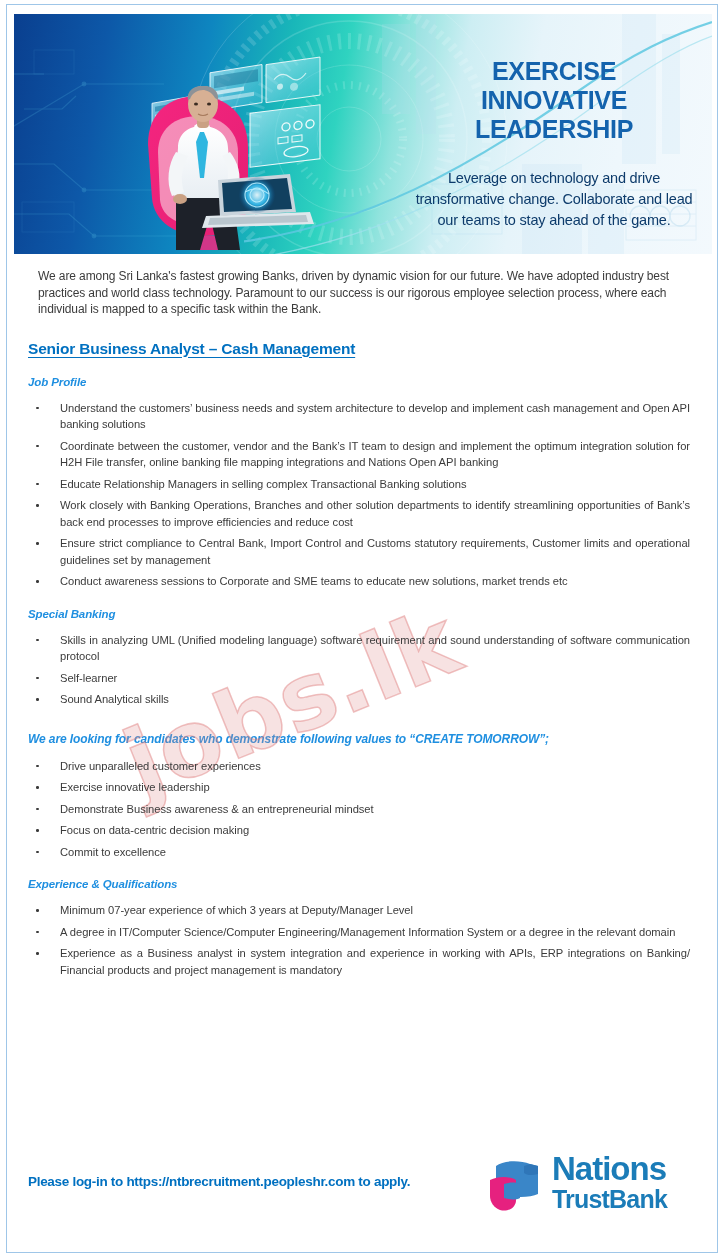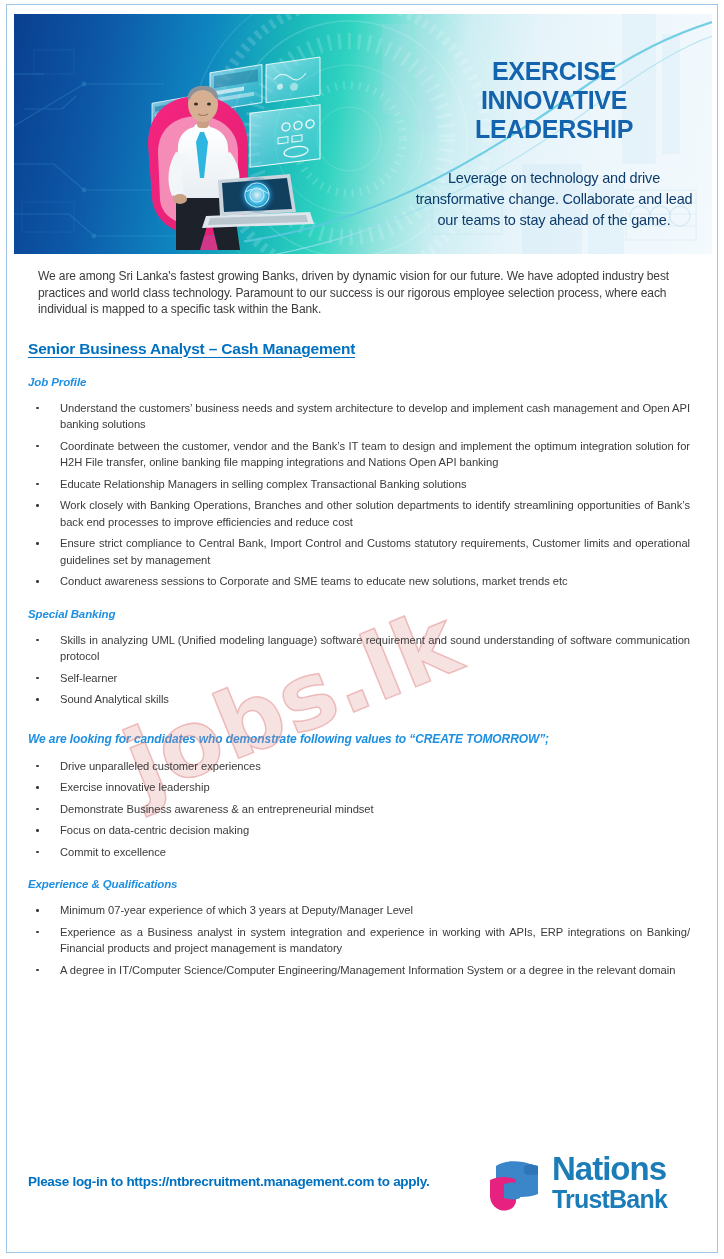--- a/index.html
+++ b/index.html
@@ -444,28 +444,28 @@
         <li>Drive unparalleled customer experiences</li>
         <li>Exercise innovative leadership</li>
         <li>Demonstrate Business awareness &amp; an entrepreneurial mindset</li>
         <li>Focus on data-centric decision making</li>
         <li>Commit to excellence</li>
       </ul>
 
       <div class="sec-head">Experience  &amp; Qualifications</div>
       <ul class="bullets">
         <li>Minimum 07-year experience of which 3 years at Deputy/Manager Level</li>
+        <li>A degree in IT/Computer Science/Computer Engineering/Management Information System or a degree in the relevant domain</li>
         <li>Experience as a Business analyst in system integration and experience in working with APIs, ERP integrations on Banking/ Financial products and project management  is mandatory</li>
-        <li>A degree in IT/Computer Science/Computer Engineering/Management Information System or a degree in the relevant domain</li>
       </ul>
     </div>
   </div>
 
   <div class="footer">
-    <div class="footer-link">Please log-in to https://ntbrecruitment.management.com to apply.</div>
+    <div class="footer-link">Please log-in to https://ntbrecruitment.peopleshr.com to apply.</div>
 
     <div class="logo">
       <svg class="logo-mark" viewBox="0 0 62 62">
         <path d="M10,12 C18,6 34,6 44,10 L52,12 L52,40 C44,44 26,44 16,40 L10,38 Z" fill="#3a86c8"></path>
         <path d="M44,10 L52,12 L52,20 C46,22 40,21 38,19 L38,12 Z" fill="#2f76b8"></path>
         <path d="M4,26 C12,22 24,22 30,26 L30,46 C30,54 22,58 14,56 C8,54 4,48 4,42 Z" fill="#e6217f"></path>
         <path d="M18,30 C24,28 30,28 34,30 L34,44 C30,46 24,46 18,44 Z" fill="#3a86c8"></path>
       </svg>
       <div class="logo-words">
         <div class="logo-line1">Nations</div>

